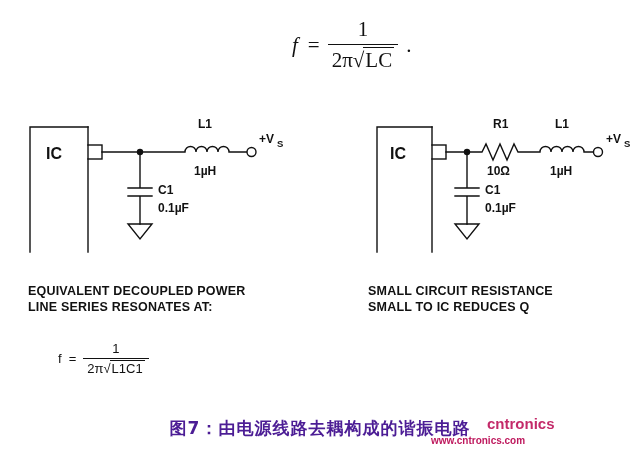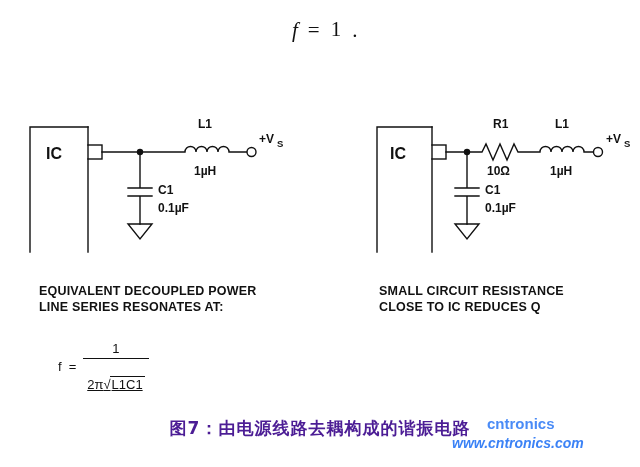--- a/index.html
+++ b/index.html
@@ -31,53 +31,54 @@
   .term{fill:#fff;stroke:#111;stroke-width:1.4;}
   svg text{font-family:"Liberation Sans",sans-serif;font-weight:bold;fill:#111;font-size:12px;}
   svg .ic-label{font-size:16px;}
   svg .sub{font-size:9.5px;}
   #circuit-left{left:8px;top:112px;}
   #circuit-right{left:360px;top:112px;}
   
   .caption{
     position:absolute;top:284px;
     font-weight:bold;font-size:12.5px;line-height:1.25;
-    letter-spacing:0.2px;white-space:nowrap;color:#111;margin-left:11px;
+    letter-spacing:0.2px;white-space:nowrap;color:#111;
   }
   #caption-left{left:28px;}
   #caption-right{left:368px;}
   
   .eq-small{
     position:absolute;left:58px;top:341px;
     display:flex;align-items:center;gap:7px;
     font-size:13px;color:#111;
   }
-  .eq-small .frac .den{border-top-width:1.3px;padding-top:18px;text-decoration:underline;}
+  .eq-small .frac .den{border-top-width:1.3px;padding-top:2px;}
   .eq-small .radicand{border-top-width:1.3px;}
   
   .figure-caption{
     position:absolute;left:0;right:0;top:417px;
     text-align:center;
     font-family:"DejaVu Sans","Liberation Sans",sans-serif;
     font-size:17px;font-weight:bold;letter-spacing:1px;color:#4c1d95;
   }
-  .wm{position:absolute;color:#3b82f6;font-weight:bold;z-index:5;}
+  .wm{position:absolute;color:#be185d;font-weight:bold;z-index:5;}
   #wm1{left:487px;top:415px;font-size:15px;opacity:0.92;}
-  #wm2{left:452px;top:435px;font-size:14px;font-style:italic;}
+  #wm2{left:431px;top:435px;font-size:10px;}
 </style>
 </head>
 <body>
 
 <div id="stage">
 
   <div class="eq-top">
     <span class="f">f</span>
     <span>=</span>
     <span class="frac">
       <span class="num">1</span>
+      <span class="den"><span>2π</span><span>√</span><span class="radicand">LC</span></span>
     </span>
     <span>.</span>
   </div>
 
   <svg id="circuit-left" width="330" height="150" viewBox="0 0 330 150">
     <g>
       <path class="wire" d="M80,15 H22 V140"></path>
       <path class="wire" d="M80,15 V33 M80,47 V140"></path>
       <rect class="pin" x="80" y="33" width="14" height="14"></rect>
     </g>
@@ -120,21 +121,21 @@
     <text x="246" y="31" font-size="12.5">+V</text>
     <text class="sub" x="264" y="35">S</text>
   </svg>
 
   <div id="caption-left" class="caption">
     <div>EQUIVALENT DECOUPLED POWER</div>
     <div>LINE SERIES RESONATES AT:</div>
   </div>
   <div id="caption-right" class="caption">
     <div>SMALL CIRCUIT RESISTANCE</div>
-    <div>CLOSE TO IC REDUCES Q</div>
+    <div>SMALL TO IC REDUCES Q</div>
   </div>
 
   <div class="eq-small">
     <span>f</span>
     <span>=</span>
     <span class="frac">
       <span class="num">1</span>
       <span class="den"><span>2π</span><span>√</span><span class="radicand">L1C1</span></span>
     </span>
   </div>

